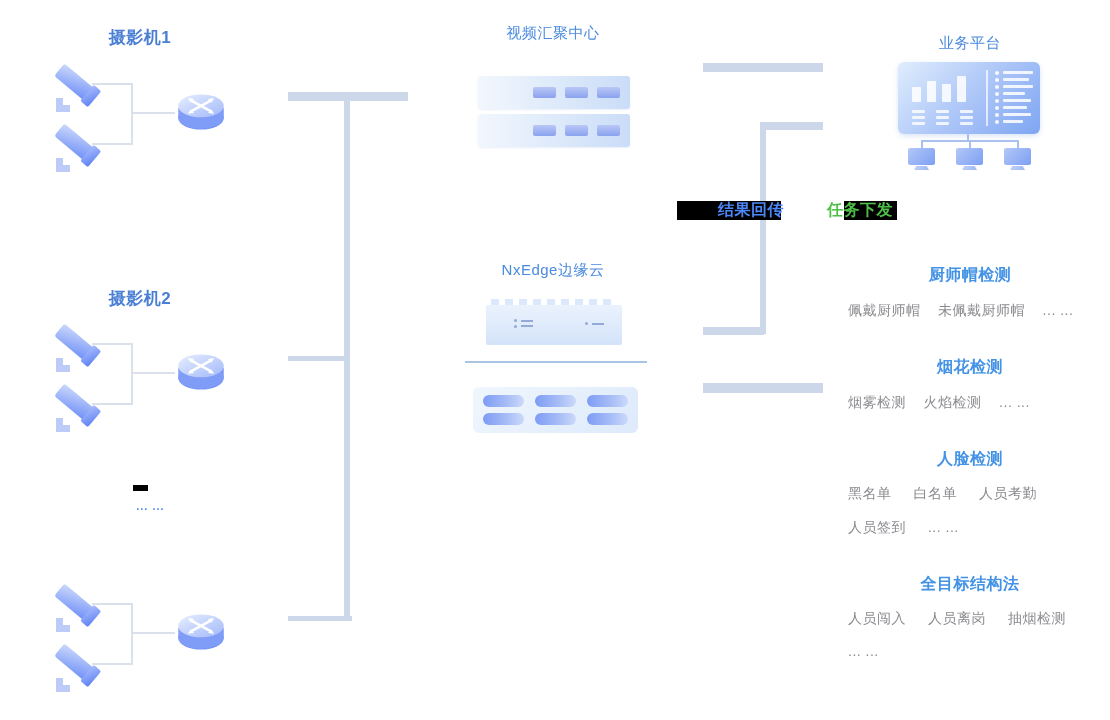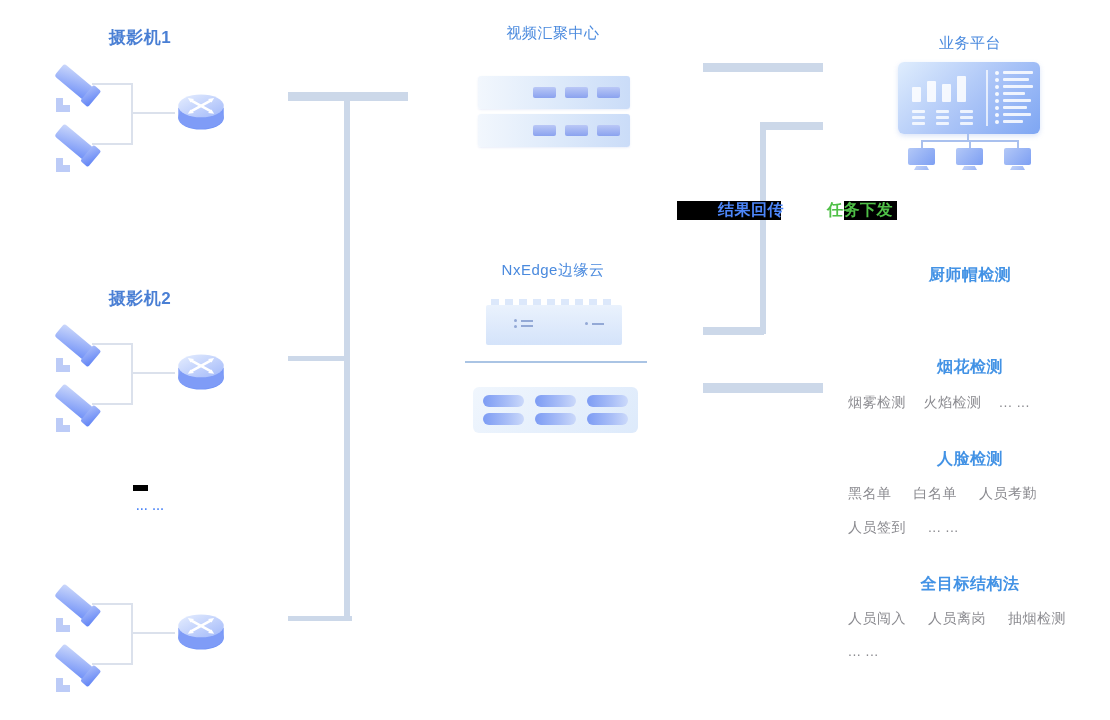--- a/index.html
+++ b/index.html
@@ -382,20 +382,21 @@
       <div class="stand"></div>
     </div>
   <div class="monitor" style="left:956px;top:148px;">
       <div class="stand"></div>
     </div>
   <div class="monitor" style="left:1004px;top:148px;">
       <div class="stand"></div>
     </div>
 
   <div class="det-title" style="left:860px;top:265px;width:220px;">厨师帽检测</div>
+  <div class="det-items" style="left:848px;top:302px;width:262px;">佩戴厨师帽    未佩戴厨师帽    ... ...</div>
 
   <div class="det-title" style="left:860px;top:357px;width:220px;">烟花检测</div>
   <div class="det-items" style="left:848px;top:394px;width:262px;">烟雾检测    火焰检测    ... ...</div>
 
   <div class="det-title" style="left:860px;top:449px;width:220px;">人脸检测</div>
   <div class="det-items" style="left:848px;top:485px;width:262px;">黑名单     白名单     人员考勤</div>
   <div class="det-items" style="left:848px;top:519px;width:262px;">人员签到     ... ...</div>
 
   <div class="det-title" style="left:860px;top:574px;width:220px;">全目标结构法</div>
   <div class="det-items" style="left:848px;top:610px;width:262px;">人员闯入     人员离岗     抽烟检测</div>

